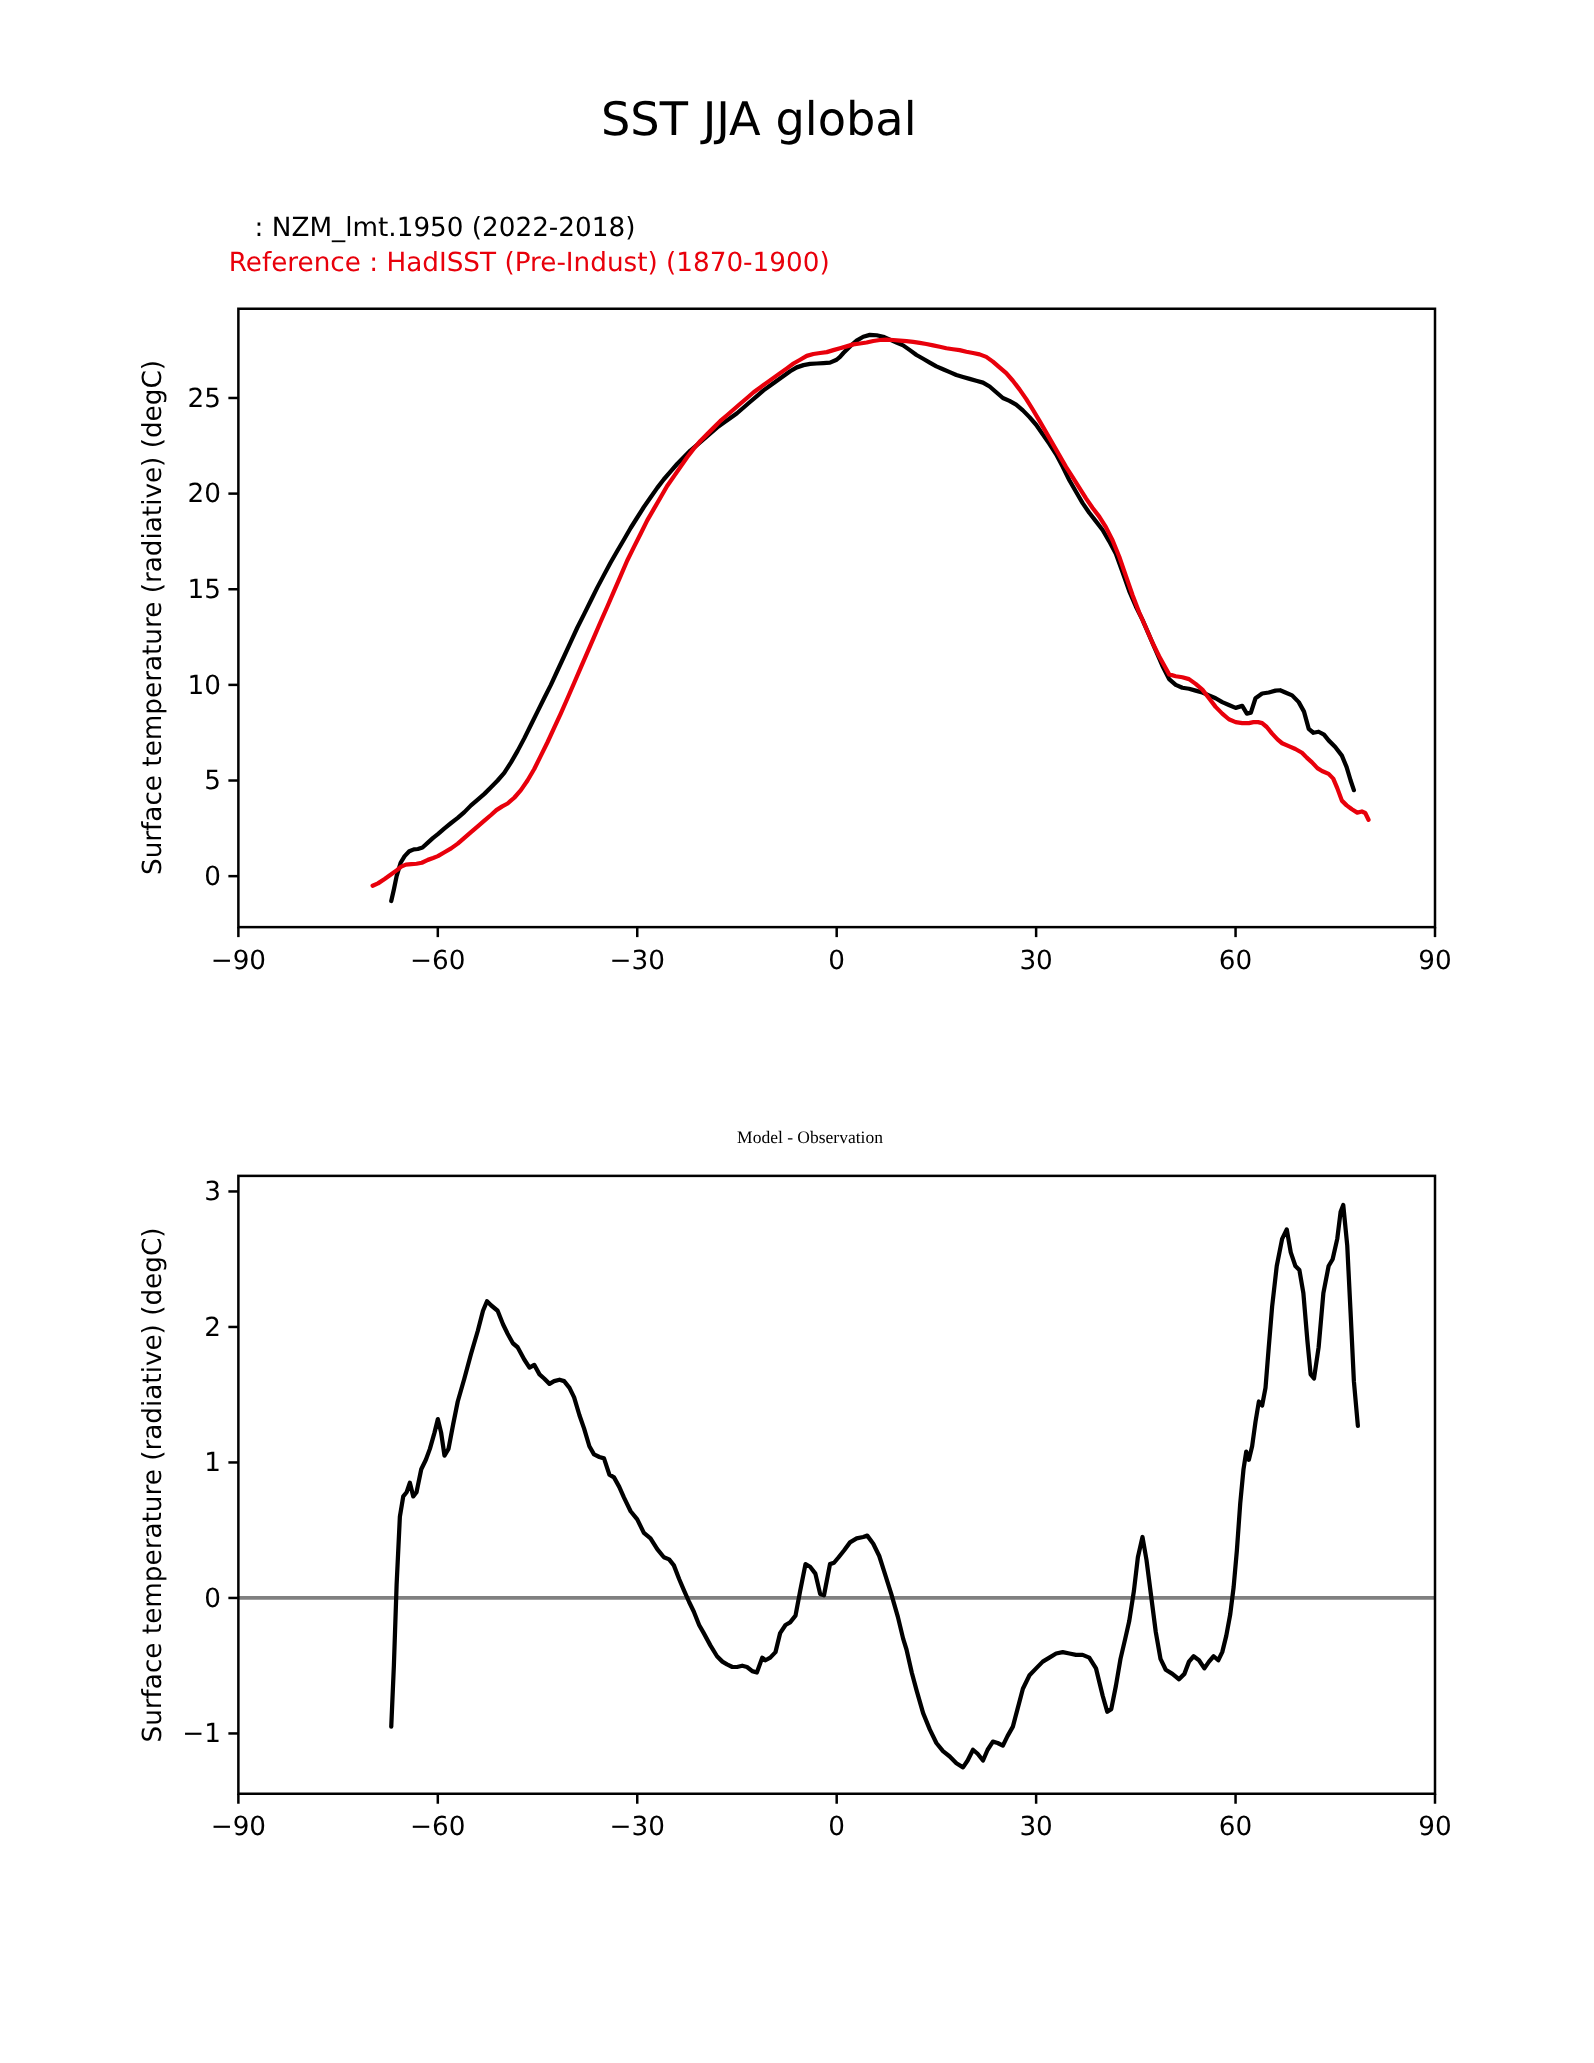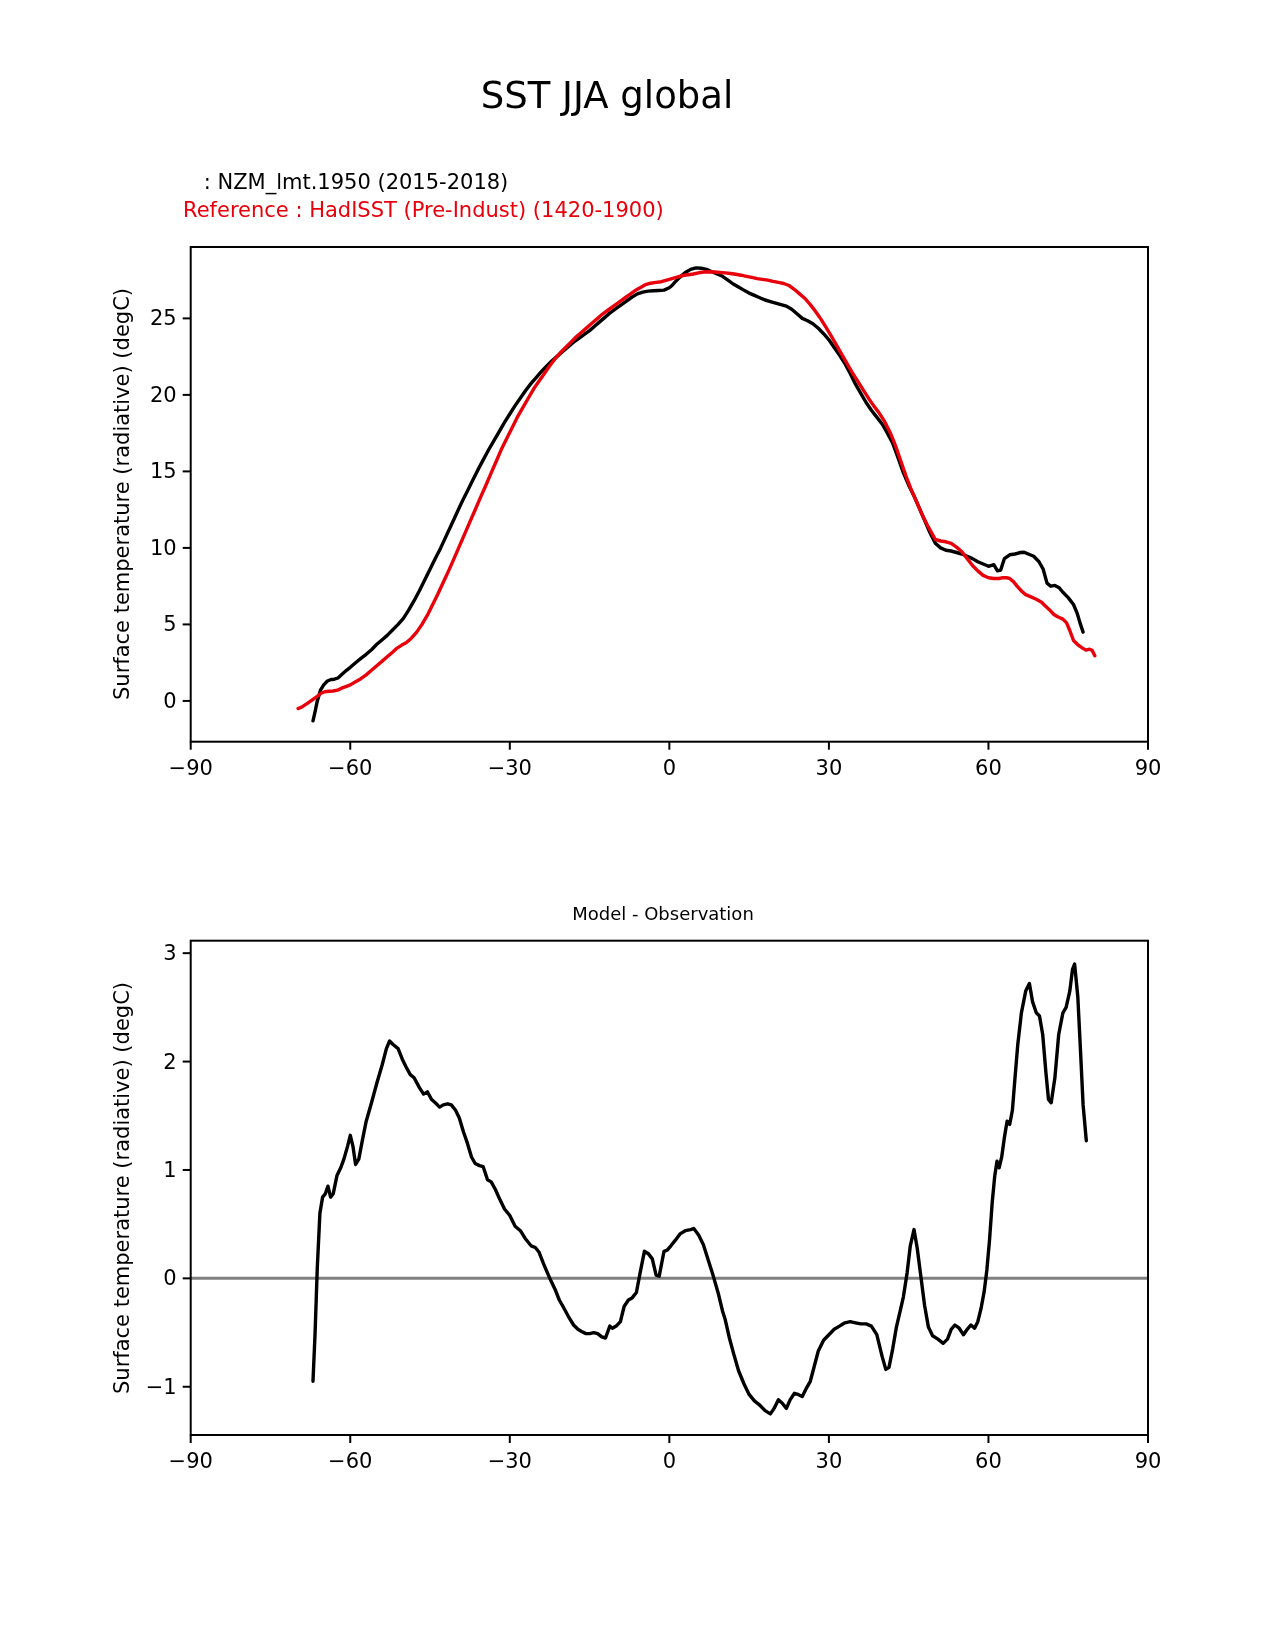--- a/index.html
+++ b/index.html
@@ -2,31 +2,31 @@
 <html><head>
 <meta charset="utf-8">
 <style>
   html,body{margin:0;padding:0;background:#ffffff;}
   body{width:1275px;height:1650px;position:relative;font-family:"DejaVu Sans",sans-serif;color:#000;}
   .abs{position:absolute;white-space:pre;}
   #suptitle{font-size:37px;left:607px;top:74px;transform:translateX(-50%);}
   #legend-model{font-size:21px;left:197px;top:170px;color:#000;}
   #legend-reference{font-size:21px;left:183px;top:198px;color:#e8000b;}
   #top-ylabel{font-size:21px;left:122px;top:494px;transform:translate(-50%,-50%) rotate(-90deg);}
-  #bottom-title{font-size:18px;left:663px;top:903px;transform:translateX(-50%);}
+  #bottom-title{font-size:14px;left:648px;top:903px;transform:translateX(-50%);font-family:Liberation Serif, serif;}
   #bottom-ylabel{font-size:21px;left:122px;top:1188px;transform:translate(-50%,-50%) rotate(-90deg);}
   svg{position:absolute;left:0;top:0;}
   svg text{font-family:"DejaVu Sans",sans-serif;font-size:21px;fill:#000;}
 </style>
 </head>
 <body>
 
 <div id="suptitle" class="abs">SST JJA global</div>
-<div id="legend-model" class="abs"> : NZM_lmt.1950 (2015-2018)</div>
-<div id="legend-reference" class="abs">Reference : HadISST (Pre-Indust) (1420-1900)</div>
+<div id="legend-model" class="abs"> : NZM_lmt.1950 (2022-2018)</div>
+<div id="legend-reference" class="abs">Reference : HadISST (Pre-Indust) (1870-1900)</div>
 <div id="top-ylabel" class="abs">Surface temperature (radiative) (degC)</div>
 <div id="bottom-title" class="abs">Model - Observation</div>
 <div id="bottom-ylabel" class="abs">Surface temperature (radiative) (degC)</div>
 
 <svg id="plot-svg" width="1275" height="1650" viewBox="0 0 1275 1650">
     <g>
       <path d="M313.0 720.8 L315.1 711.6 L317.3 700.9 L320.5 690.2 L323.7 684.9 L327.4 681.0 L331.1 679.5 L334.3 679.2 L338.0 678.0 L342.3 674.1 L346.5 670.3 L350.3 667.3 L355.6 662.7 L360.9 658.4 L366.2 654.3 L371.5 649.7 L376.8 644.3 L382.2 639.7 L387.5 635.1 L392.8 629.8 L398.1 624.4 L403.4 618.3 L408.8 609.9 L414.1 600.7 L419.4 590.7 L424.7 580.0 L430.0 569.3 L435.3 558.6 L440.7 547.9 L446.0 536.4 L451.3 525.0 L456.6 513.5 L461.9 502.0 L467.3 491.3 L472.6 480.6 L477.9 469.9 L483.2 459.9 L488.5 450.0 L493.8 440.8 L499.2 431.6 L504.5 422.4 L509.8 414.0 L515.1 405.6 L520.4 398.0 L525.8 390.3 L531.1 383.4 L536.4 377.3 L541.7 371.2 L547.0 365.8 L552.3 360.5 L557.7 355.9 L563.0 351.3 L568.3 346.7 L573.6 342.1 L578.9 338.3 L584.3 334.4 L589.6 330.6 L594.9 326.0 L600.2 321.4 L605.5 316.9 L610.8 312.3 L616.2 308.4 L621.5 304.6 L626.8 300.8 L632.1 297.0 L637.4 293.9 L642.8 292.1 L648.1 291.1 L653.4 290.8 L658.7 290.5 L664.0 290.1 L669.3 287.8 L672.0 285.5 L674.7 282.4 L680.0 277.1 L685.3 272.5 L690.6 269.4 L695.9 267.9 L701.3 268.2 L706.6 269.4 L711.9 271.7 L717.2 274.0 L722.5 276.3 L727.9 280.1 L733.2 284.0 L738.5 287.0 L743.8 290.1 L749.1 293.1 L754.4 295.4 L759.8 297.7 L765.1 300.0 L770.4 301.6 L775.7 303.1 L781.0 304.6 L786.4 306.1 L791.7 309.2 L797.0 313.8 L802.3 318.4 L807.6 320.7 L812.9 323.7 L818.3 328.3 L823.6 333.7 L828.9 339.8 L834.2 347.5 L839.5 355.1 L844.9 363.5 L850.2 373.5 L855.5 384.2 L860.8 393.4 L866.1 402.5 L871.4 410.2 L876.8 417.1 L882.1 424.0 L887.4 433.1 L892.7 443.1 L898.0 457.6 L903.4 472.9 L908.7 485.2 L914.0 495.9 L919.3 508.1 L924.6 520.4 L929.9 532.6 L935.3 543.3 L940.6 547.9 L945.9 550.2 L951.2 551.0 L956.5 552.5 L961.9 554.0 L967.2 556.3 L972.5 558.6 L977.8 561.7 L983.1 564.0 L988.5 566.3 L993.8 564.7 L997.5 570.9 L1000.7 570.1 L1004.4 558.6 L1009.7 554.8 L1015.0 554.0 L1020.4 552.5 L1024.1 552.2 L1028.3 554.0 L1033.7 556.3 L1039.0 561.7 L1043.2 569.3 L1047.0 583.1 L1050.7 586.2 L1054.9 585.4 L1059.2 587.7 L1062.9 592.3 L1068.2 597.6 L1073.5 604.5 L1077.3 613.7 L1080.5 624.4 L1083.1 632.1" fill="none" stroke="#000000" stroke-width="3.4" stroke-linejoin="round" stroke-linecap="round"></path>
       <path d="M298.1 708.6 L302.4 706.7 L307.7 703.2 L313.0 699.4 L317.3 696.3 L321.0 693.3 L324.7 691.7 L329.0 691.3 L333.2 691.0 L337.5 690.2 L342.3 687.9 L346.5 686.4 L350.3 684.9 L355.6 681.8 L360.9 678.7 L366.2 674.9 L371.5 670.3 L376.8 665.7 L382.2 661.1 L387.5 656.5 L392.8 652.0 L397.1 648.1 L401.8 645.1 L406.1 642.8 L411.4 638.2 L416.7 632.1 L422.0 624.4 L427.4 615.2 L432.7 604.5 L438.0 593.8 L443.3 582.3 L448.6 570.9 L454.0 558.6 L459.3 546.4 L464.6 534.1 L469.9 521.9 L475.2 509.7 L480.5 497.4 L485.9 485.2 L491.2 472.9 L496.5 460.7 L501.8 448.4 L507.1 437.7 L512.5 427.0 L517.8 416.3 L523.1 407.1 L528.4 398.0 L533.7 388.8 L539.1 381.1 L544.4 373.5 L549.7 365.8 L555.0 358.9 L560.3 352.8 L565.6 347.5 L571.0 342.1 L576.3 336.7 L581.6 332.2 L586.9 327.6 L592.2 323.0 L597.6 318.4 L602.9 313.8 L608.2 310.0 L613.5 306.1 L618.8 302.3 L624.1 298.5 L629.5 294.7 L634.8 290.8 L640.1 287.8 L645.4 284.7 L650.7 283.2 L656.1 282.4 L661.4 281.7 L666.7 280.1 L672.0 278.6 L677.3 277.1 L682.6 275.5 L688.0 274.8 L693.3 274.0 L698.6 272.8 L703.9 272.0 L709.2 271.7 L714.6 272.0 L719.9 272.5 L725.2 272.9 L730.5 273.5 L735.8 274.3 L741.1 275.2 L746.5 276.3 L751.8 277.4 L757.1 278.6 L762.4 279.4 L767.7 280.1 L773.1 281.4 L778.4 282.4 L783.7 283.5 L789.0 285.5 L794.3 289.3 L799.6 293.9 L805.0 298.5 L810.3 304.6 L815.6 311.5 L820.9 319.1 L826.2 327.6 L831.6 336.7 L836.9 345.9 L842.2 355.1 L847.5 364.3 L852.8 373.5 L858.2 381.9 L863.5 390.3 L868.8 398.7 L874.1 406.4 L879.4 413.3 L884.7 421.7 L890.1 432.4 L895.4 445.4 L900.7 460.7 L906.0 476.0 L911.3 489.8 L916.7 502.0 L922.0 514.2 L927.3 525.0 L931.5 532.6 L935.3 539.5 L940.6 541.0 L945.9 541.8 L951.2 543.3 L956.5 547.1 L961.9 551.7 L967.2 558.6 L972.5 565.5 L977.8 570.9 L983.1 575.4 L988.5 577.7 L993.8 578.5 L999.1 578.5 L1002.8 577.7 L1006.5 577.7 L1009.7 578.5 L1013.4 581.6 L1017.7 586.9 L1022.0 591.5 L1025.7 594.6 L1031.0 596.9 L1036.3 599.2 L1041.6 602.2 L1045.4 606.1 L1049.6 609.9 L1053.9 614.5 L1057.6 616.8 L1062.9 619.1 L1066.6 622.9 L1069.8 630.5 L1073.5 640.5 L1077.3 644.3 L1081.5 647.4 L1085.8 650.1 L1089.5 649.2 L1092.2 650.4 L1094.8 655.8" fill="none" stroke="#e8000b" stroke-width="3.4" stroke-linejoin="round" stroke-linecap="round"></path>
       <rect x="190.7" y="247" width="957.3" height="494.70000000000005" fill="none" stroke="#000000" stroke-width="2"></rect>
       <line x1="190.7" x2="190.7" y1="741.7" y2="749.7" stroke="#000" stroke-width="2"></line>

